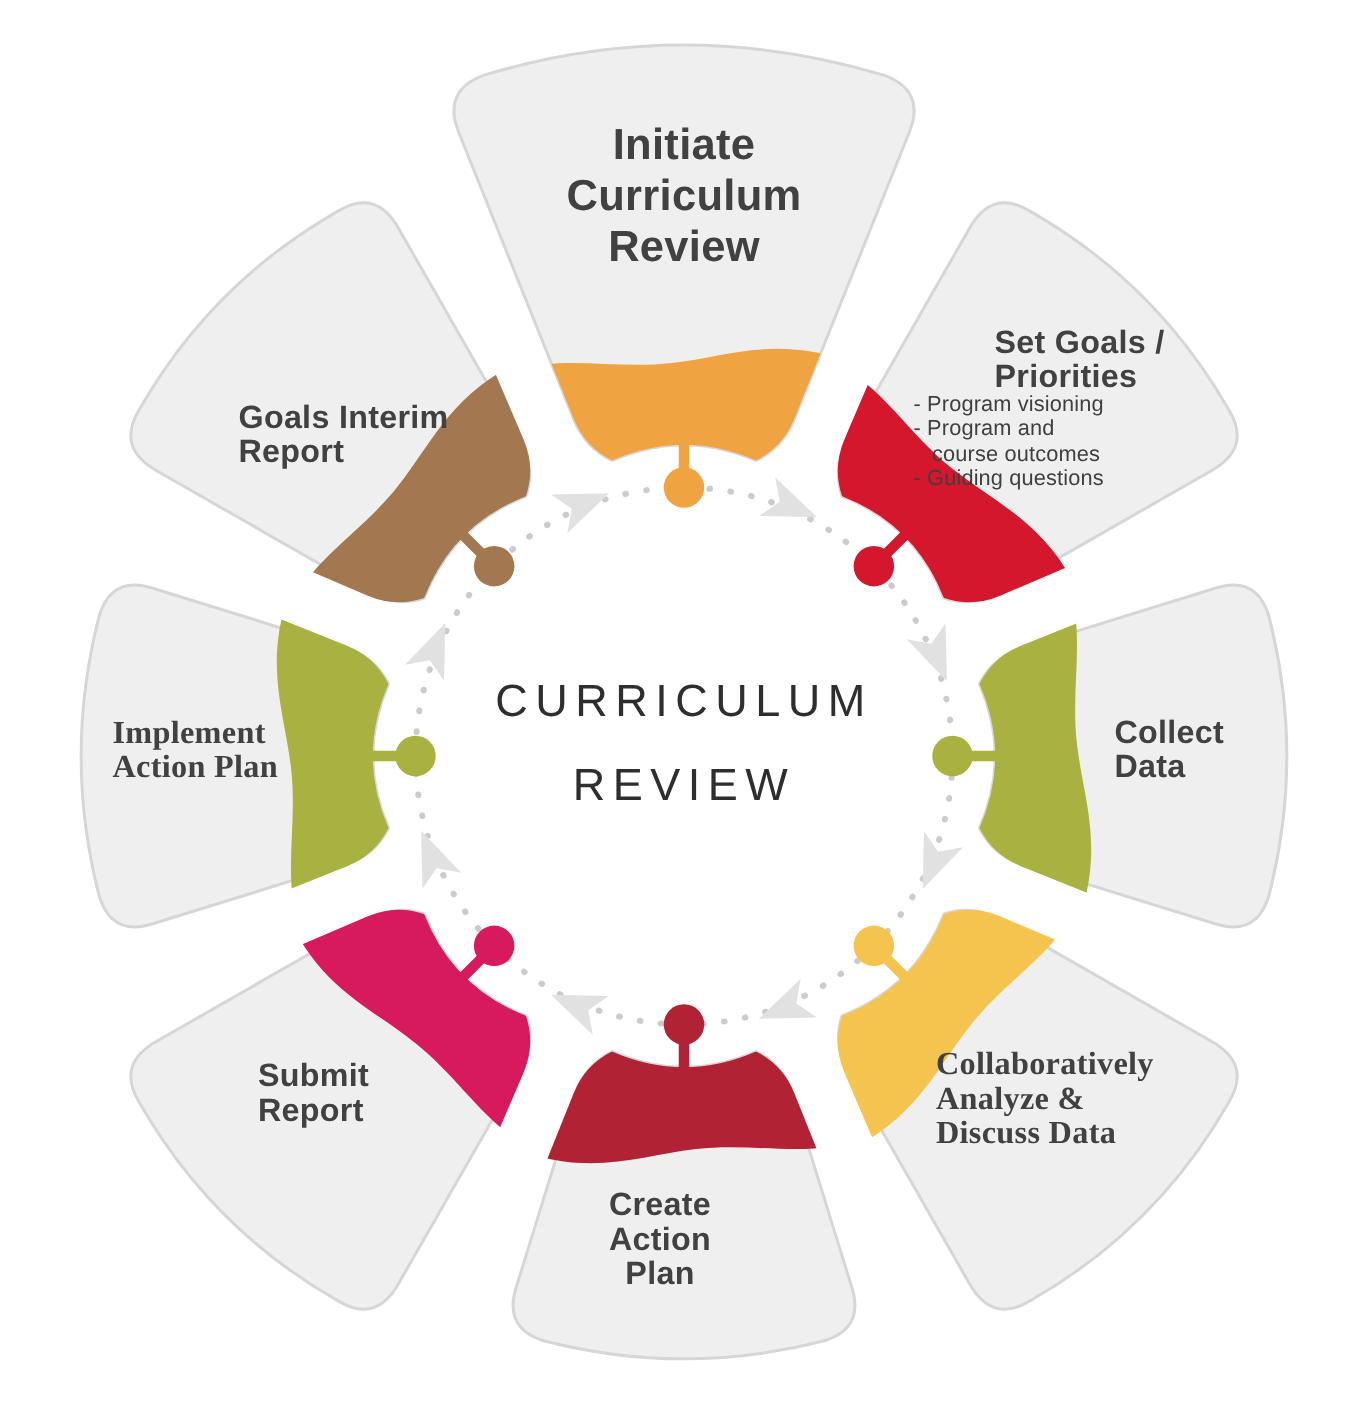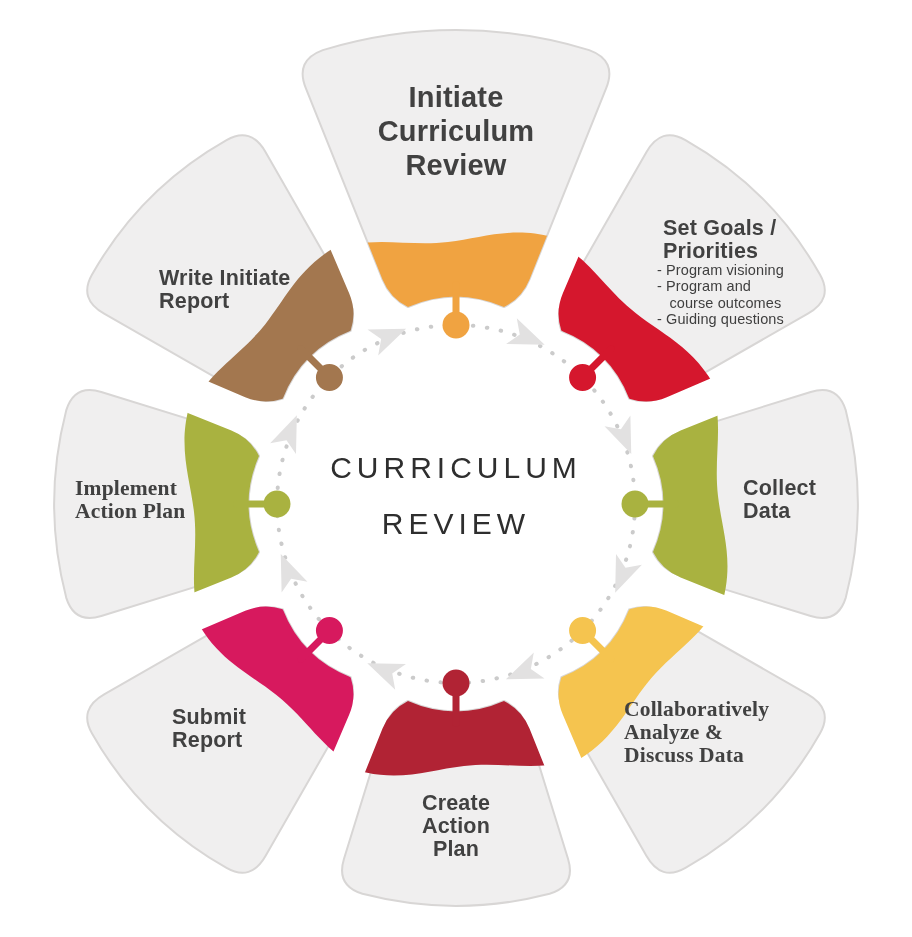--- a/index.html
+++ b/index.html
@@ -140,37 +140,37 @@
 
   <div class="title">CURRICULUM
 REVIEW</div>
 
   <div class="lbl lbl-lg" style="left:286px;top:81px;width:340px;text-align:center;">Initiate
 Curriculum
 Review</div>
 
   <div class="lbl lbl-md" style="left:663px;top:217px;">Set Goals /
 Priorities</div>
-  <div class="bullets" style="left:657px;top:262px;">- Program visioning
+  <div class="bullets" style="left:609px;top:262px;">- Program visioning
 - Program and
 &nbsp;&nbsp;&nbsp;course outcomes
 - Guiding questions</div>
 
   <div class="lbl lbl-md" style="left:743px;top:477px;">Collect
 Data</div>
 
   <div class="lbl lbl-md" style="left:624px;top:698px;font-family:Liberation Serif, serif;">Collaboratively
 Analyze &amp;
 Discuss Data</div>
 
-  <div class="lbl lbl-md ctr" style="left:356px;top:792px;width:200px;">Create
+  <div class="lbl lbl-md ctr" style="left:340px;top:792px;width:200px;">Create
 Action
 Plan</div>
 
   <div class="lbl lbl-md" style="left:172px;top:706px;">Submit
 Report</div>
 
   <div class="lbl lbl-md" style="left:75px;top:477px;font-family:Liberation Serif, serif;">Implement
 Action Plan</div>
 
-  <div class="lbl lbl-md" style="left:159px;top:267px;">Write Initiate
+  <div class="lbl lbl-md" style="left:159px;top:267px;">Goals Interim
 Report</div>
 </div>
 
 </body></html>

